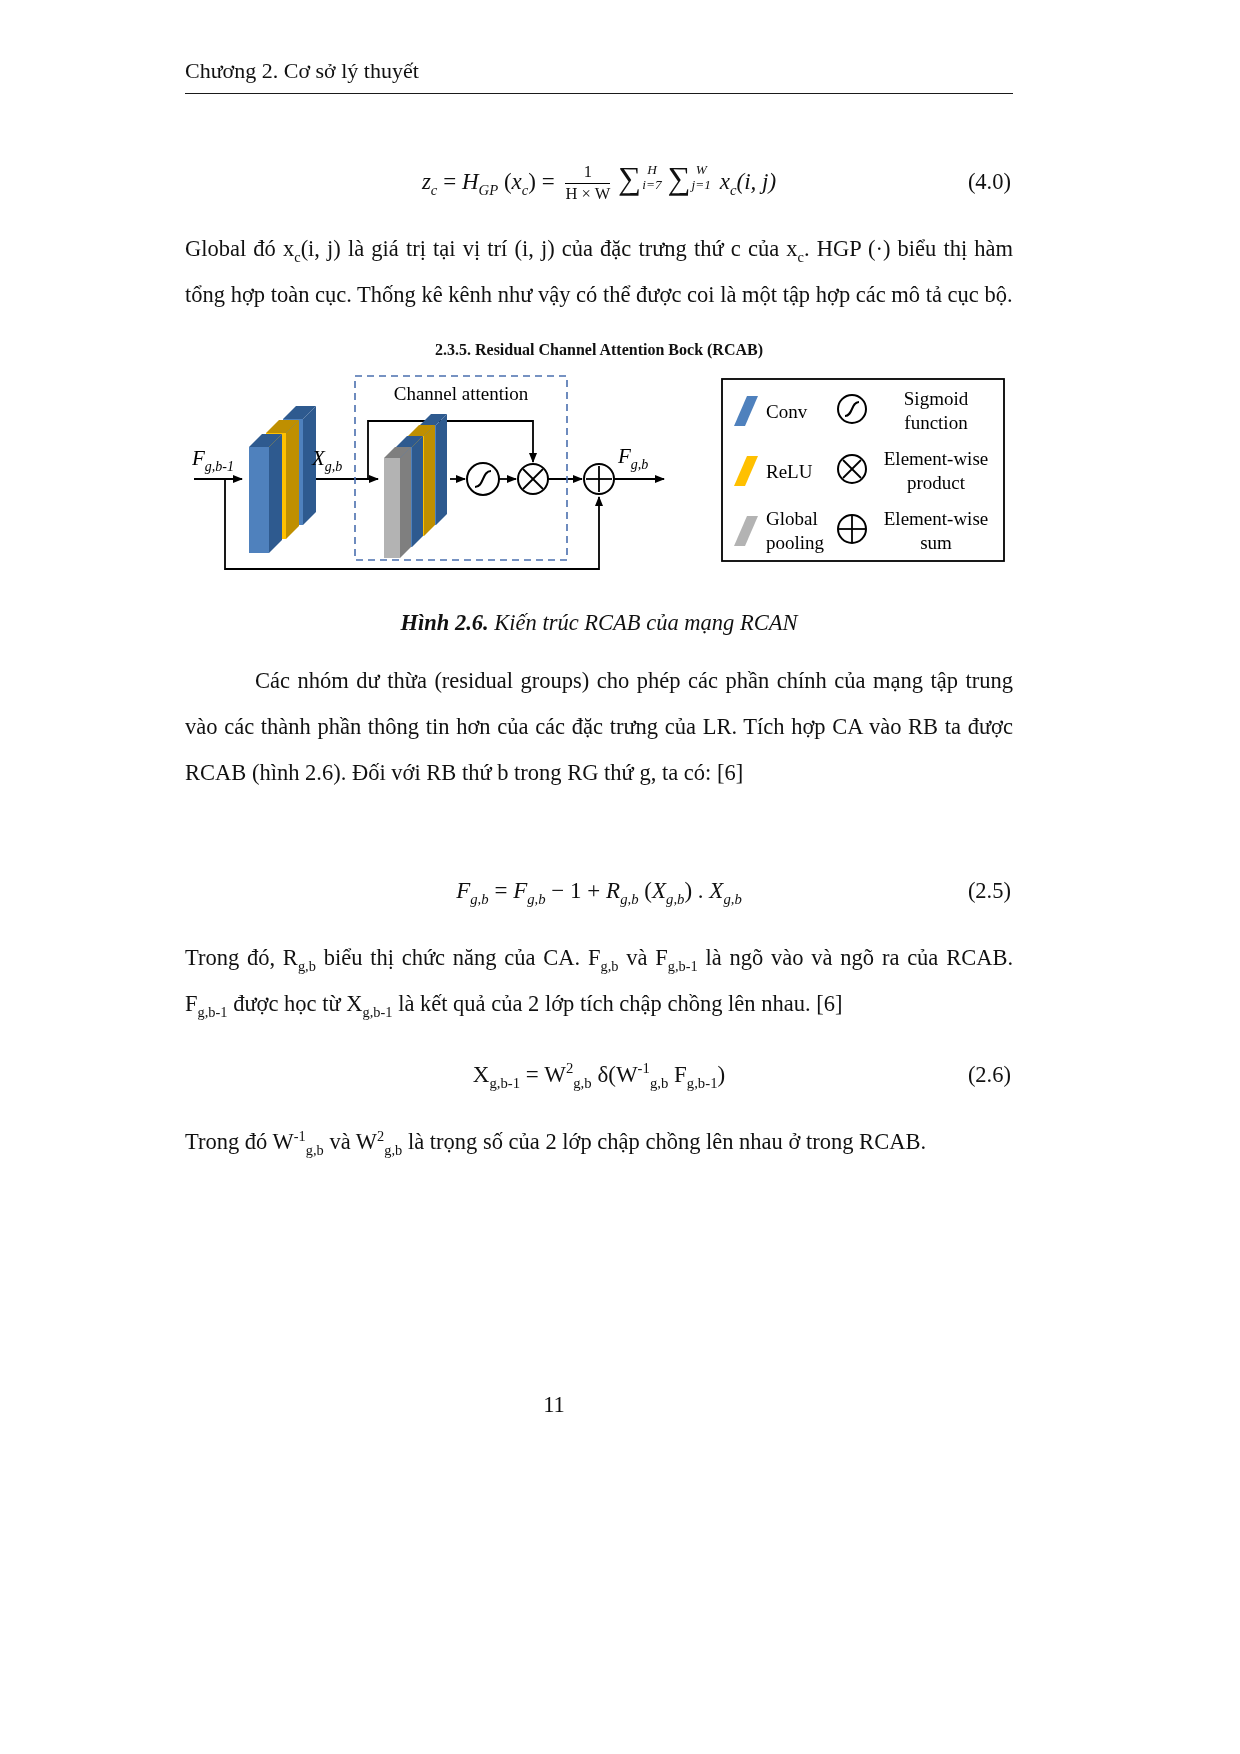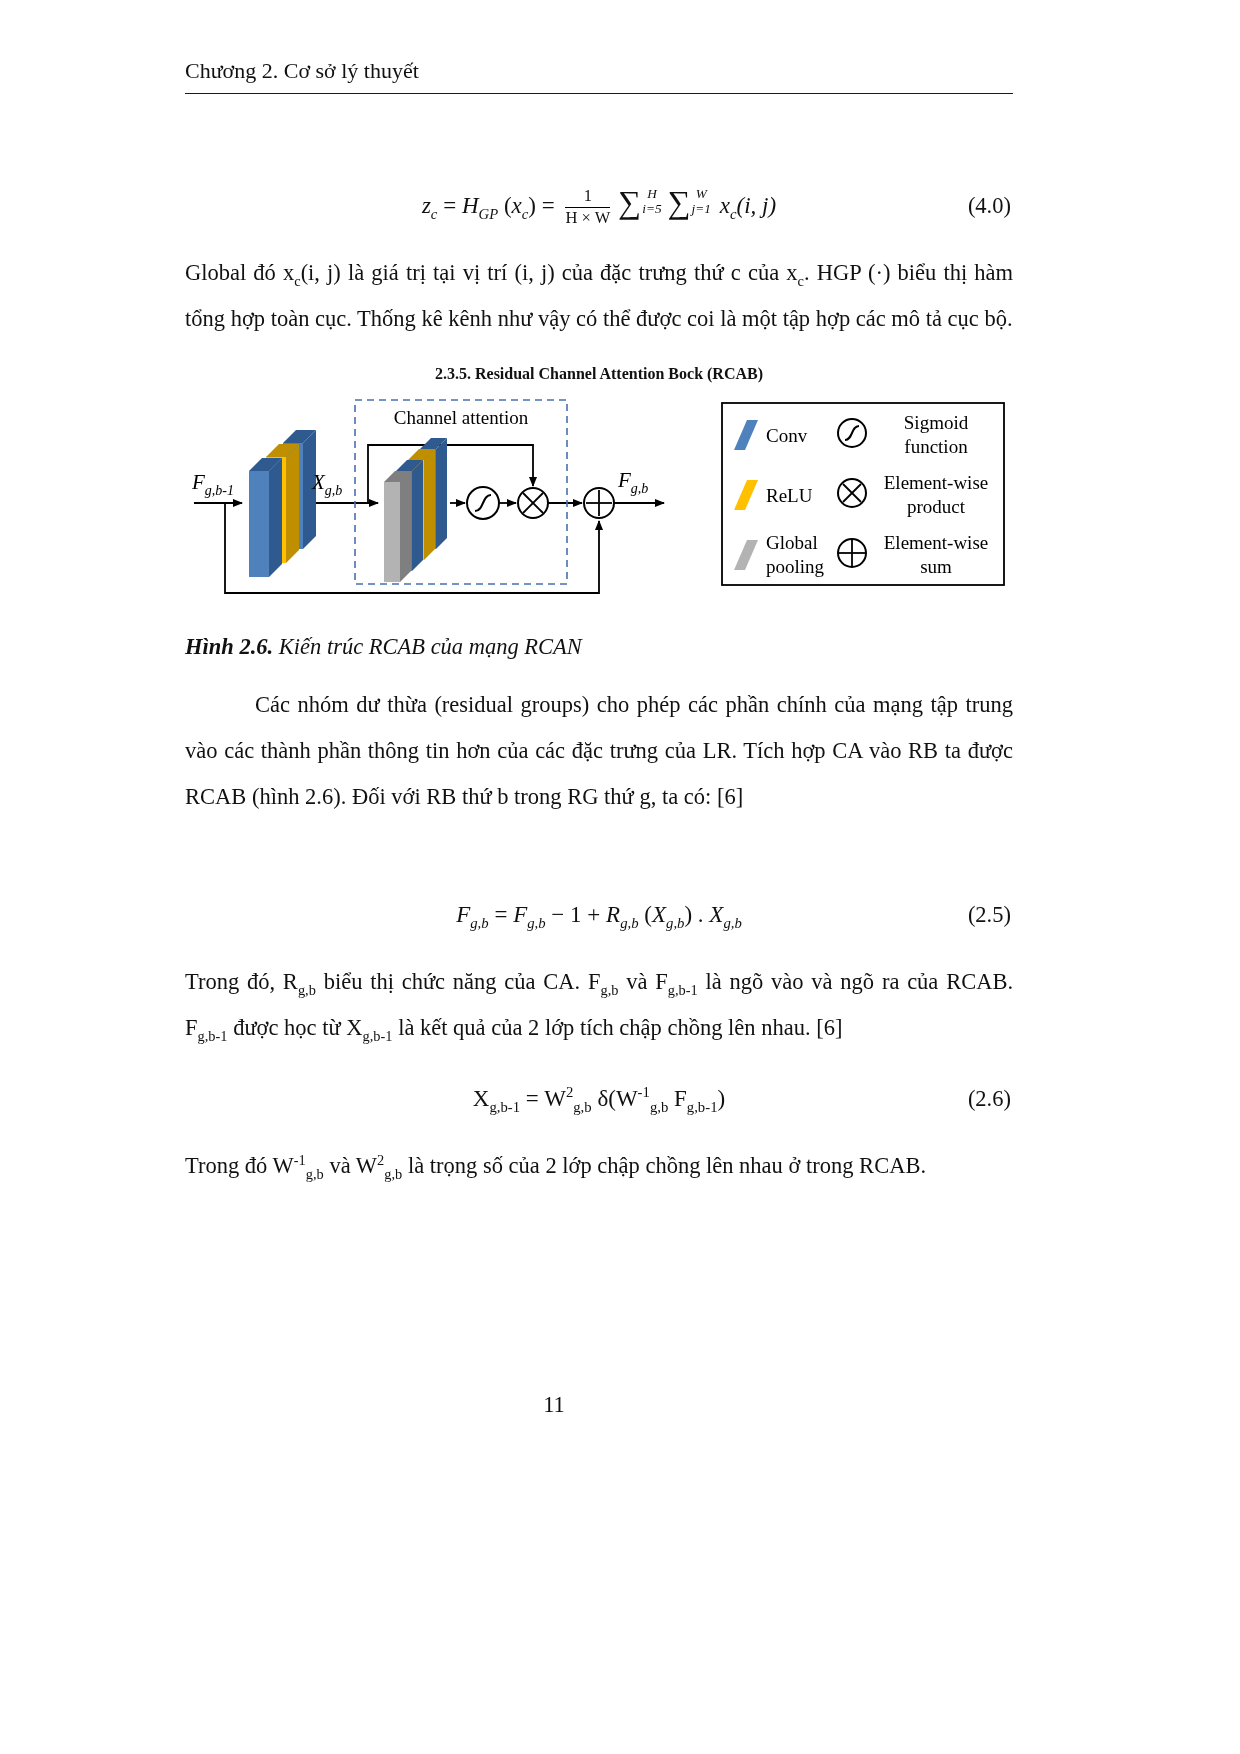--- a/index.html
+++ b/index.html
@@ -4,21 +4,21 @@
 <style>
   * { margin:0; padding:0; box-sizing:border-box; }
   html,body { background:#ffffff; }
   body {
     width:1240px; height:1754px; position:relative; overflow:hidden;
     font-family:"Liberation Serif", serif; color:#111;
   }
   .content { position:absolute; left:185px; top:58px; width:828px; }
   .running-head {
     font-size:22px; padding-bottom:9px; border-bottom:1.6px solid #1a1a1a;
-    margin-bottom:76px;
+    margin-bottom:52px;
   }
   p.body { font-size:22.5px; line-height:2.06; text-align:justify; }
   p.indent { text-indent:70px; }
   sub, sup { font-size:64%; line-height:0; }
   .it { font-style:italic; }
   .eq {
     position:relative; display:flex; align-items:center; justify-content:center;
     font-size:23px; min-height:72px; margin:12px 0 8px;
   }
   .gap-lg { margin-top:58px; }
@@ -31,41 +31,41 @@
   .frac .den { display:block;text-align:right; }
   .scripts { display:inline-flex; align-items:center; margin:0 3px; }
   .scripts .sbase { font-size:1.4em; font-style:normal; }
   .scripts .stk {
     display:inline-flex; flex-direction:column; align-items:center;
     font-size:0.58em; line-height:1.1; font-style:italic; margin-left:1px;
   }
   h3.section { font-size:16px; font-weight:bold; margin:22px 0 14px;text-align:center; }
   .figure { margin:4px 7px 0;text-decoration:underline; }
   svg text { font-family:"Liberation Serif", serif; fill:#000; }
-  .caption { font-size:22.5px; font-style:italic; margin:28px 0 22px; }
+  .caption { text-align:center; font-size:22.5px; font-style:italic; margin:28px 0 22px; }
   .caption .cap-label { font-weight:bold; }
   .pagenum { position:absolute; left:0; top:1392px; width:1108px; text-align:center; font-size:22.5px; }
 </style>
 </head>
 <body>
 
 <div class="content">
 
   <div class="running-head">Chương 2. Cơ sở lý thuyết</div>
 
 
   <div class="eq">
     <span class="math"><span class="it">z</span><sub class="it">c</sub><span>  =  </span><span class="it">H</span><sub class="it">GP</sub><span> (</span><span class="it">x</span><sub class="it">c</sub><span>)  =  </span><span class="frac">
           <span class="num">1</span>
           <span class="den">H × W</span>
         </span><span class="scripts">
           <span class="sbase">∑</span>
           <span class="stk">
             <span>H</span>
-            <span>i=5</span>
+            <span>i=7</span>
           </span>
         </span><span class="scripts">
           <span class="sbase">∑</span>
           <span class="stk">
             <span>W</span>
             <span>j=1</span>
           </span>
         </span><span class="it"> x</span><sub class="it">c</sub><span class="it">(i, j)</span></span>
     <span class="eq-num">(4.0)</span>
   </div>

